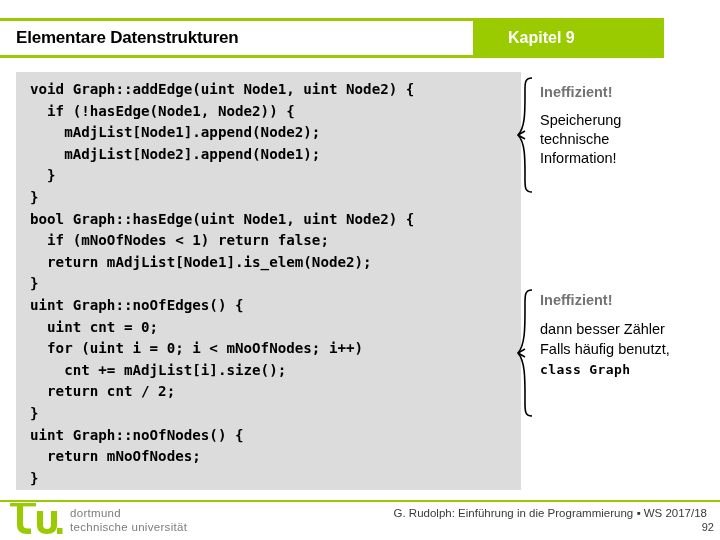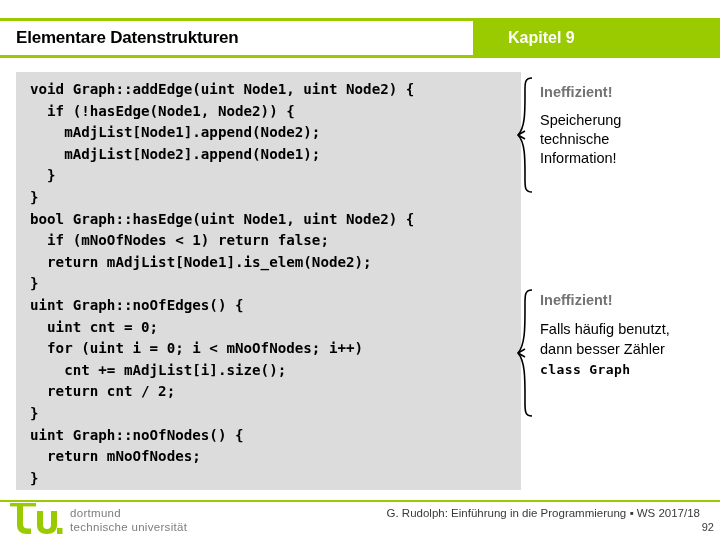--- a/index.html
+++ b/index.html
@@ -13,21 +13,21 @@
     font-family: "Liberation Sans", sans-serif;
     overflow: hidden;
     position: relative;
   }
 
   
   #header {
     position: absolute;
     left: 0;
     top: 18px;
-    width: 720px;
+    width: 664px;
     height: 40px;
     border-top: 3px solid #9ACB00;
     border-bottom: 3px solid #9ACB00;
     box-sizing: border-box;
     background: #ffffff;
   }
   #header-green-block {
     position: absolute;
     left: 473px;
     top: 0;
@@ -143,21 +143,21 @@
     position: absolute;
     left: 62px;
     top: 4px;
     font-size: 11.5px;
     color: #7d7d7d;
     line-height: 13.5px;
     letter-spacing: 0.3px;
   }
   #footer-credit {
     position: absolute;
-    right: 20px;
+    right: 13px;
     top: 507px;
     font-size: 11.5px;
     color: #3a3a3a;
     white-space: nowrap;
     text-align: center;
   }
   #footer-page {
     position: absolute;
     right: 6px;
     top: 521px;
@@ -210,22 +210,22 @@
   </div>
 </div>
 
 <div class="annotation" id="annotation-2">
   <svg class="brace" width="24" height="130" viewBox="0 0 24 130">
     <path d="M16 2 C8 2 9 8 9 22 C9 40 9 57 2 65 C9 73 9 90 9 108 C9 122 8 128 16 128" fill="none" stroke="#000000" stroke-width="1.6"></path>
     <path d="M2 65 L9 61 M2 65 L9 69" fill="none" stroke="#000000" stroke-width="1.6"></path>
   </svg>
   <div class="anno-body">
     <div class="anno-head">Ineffizient!</div>
+    <div class="anno-line">dann besser Zähler</div>
     <div class="anno-line">Falls häufig benutzt,</div>
-    <div class="anno-line">dann besser Zähler</div>
     <div class="anno-line"><span class="mono-inline">class Graph</span></div>
   </div>
 </div>
 
 <div id="footer-rule"></div>
 
 <div id="logo">
   <svg id="logo-mark" width="56" height="32" viewBox="0 0 56 32">
     <rect x="2" y="0" width="26" height="3.4" fill="#9ACB00"></rect>
     <path d="M9 0 L9 22 C9 28 13 31 19 31 L23 31 L23 25.5 L20 25.5 C16.5 25.5 15 24 15 21 L15 0 Z" fill="#9ACB00"></path>

